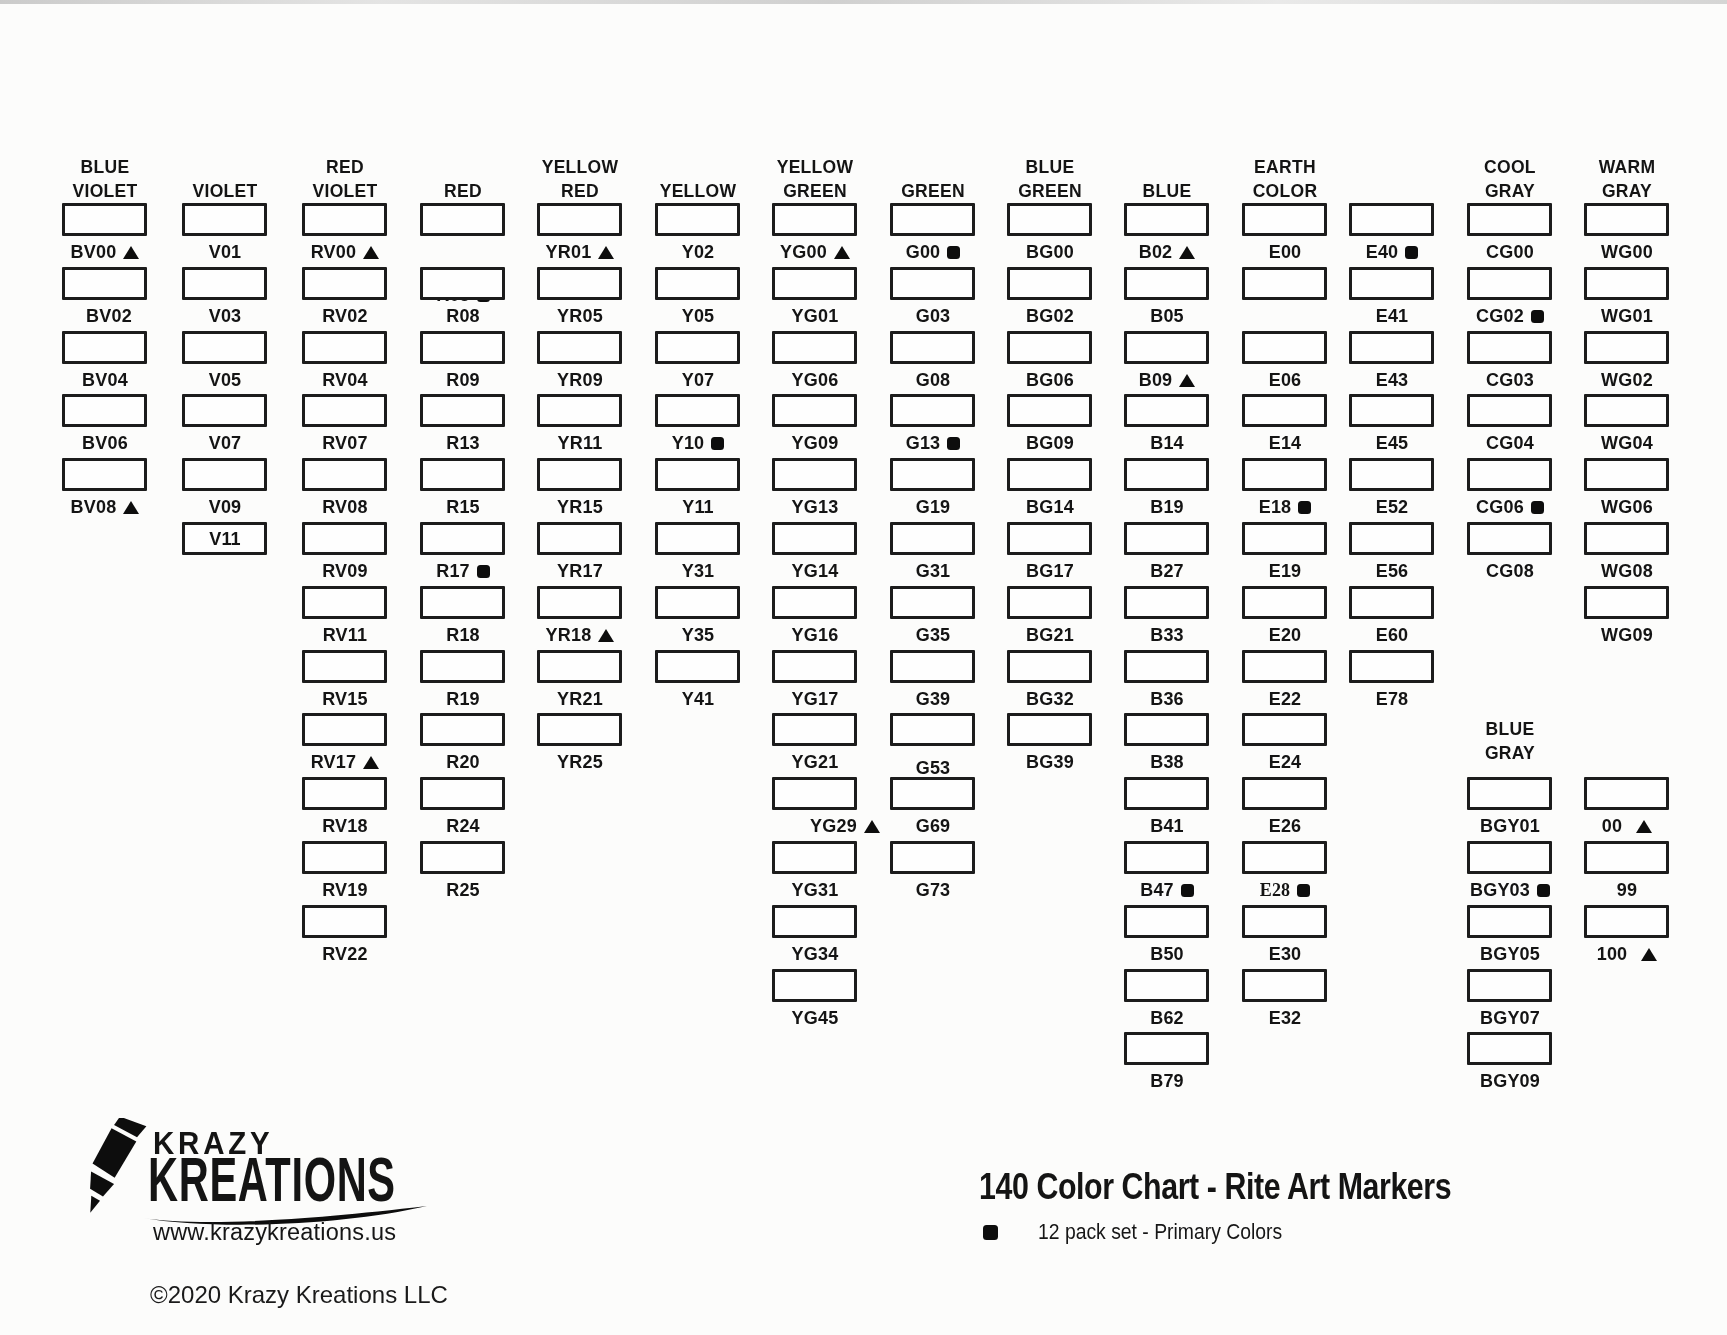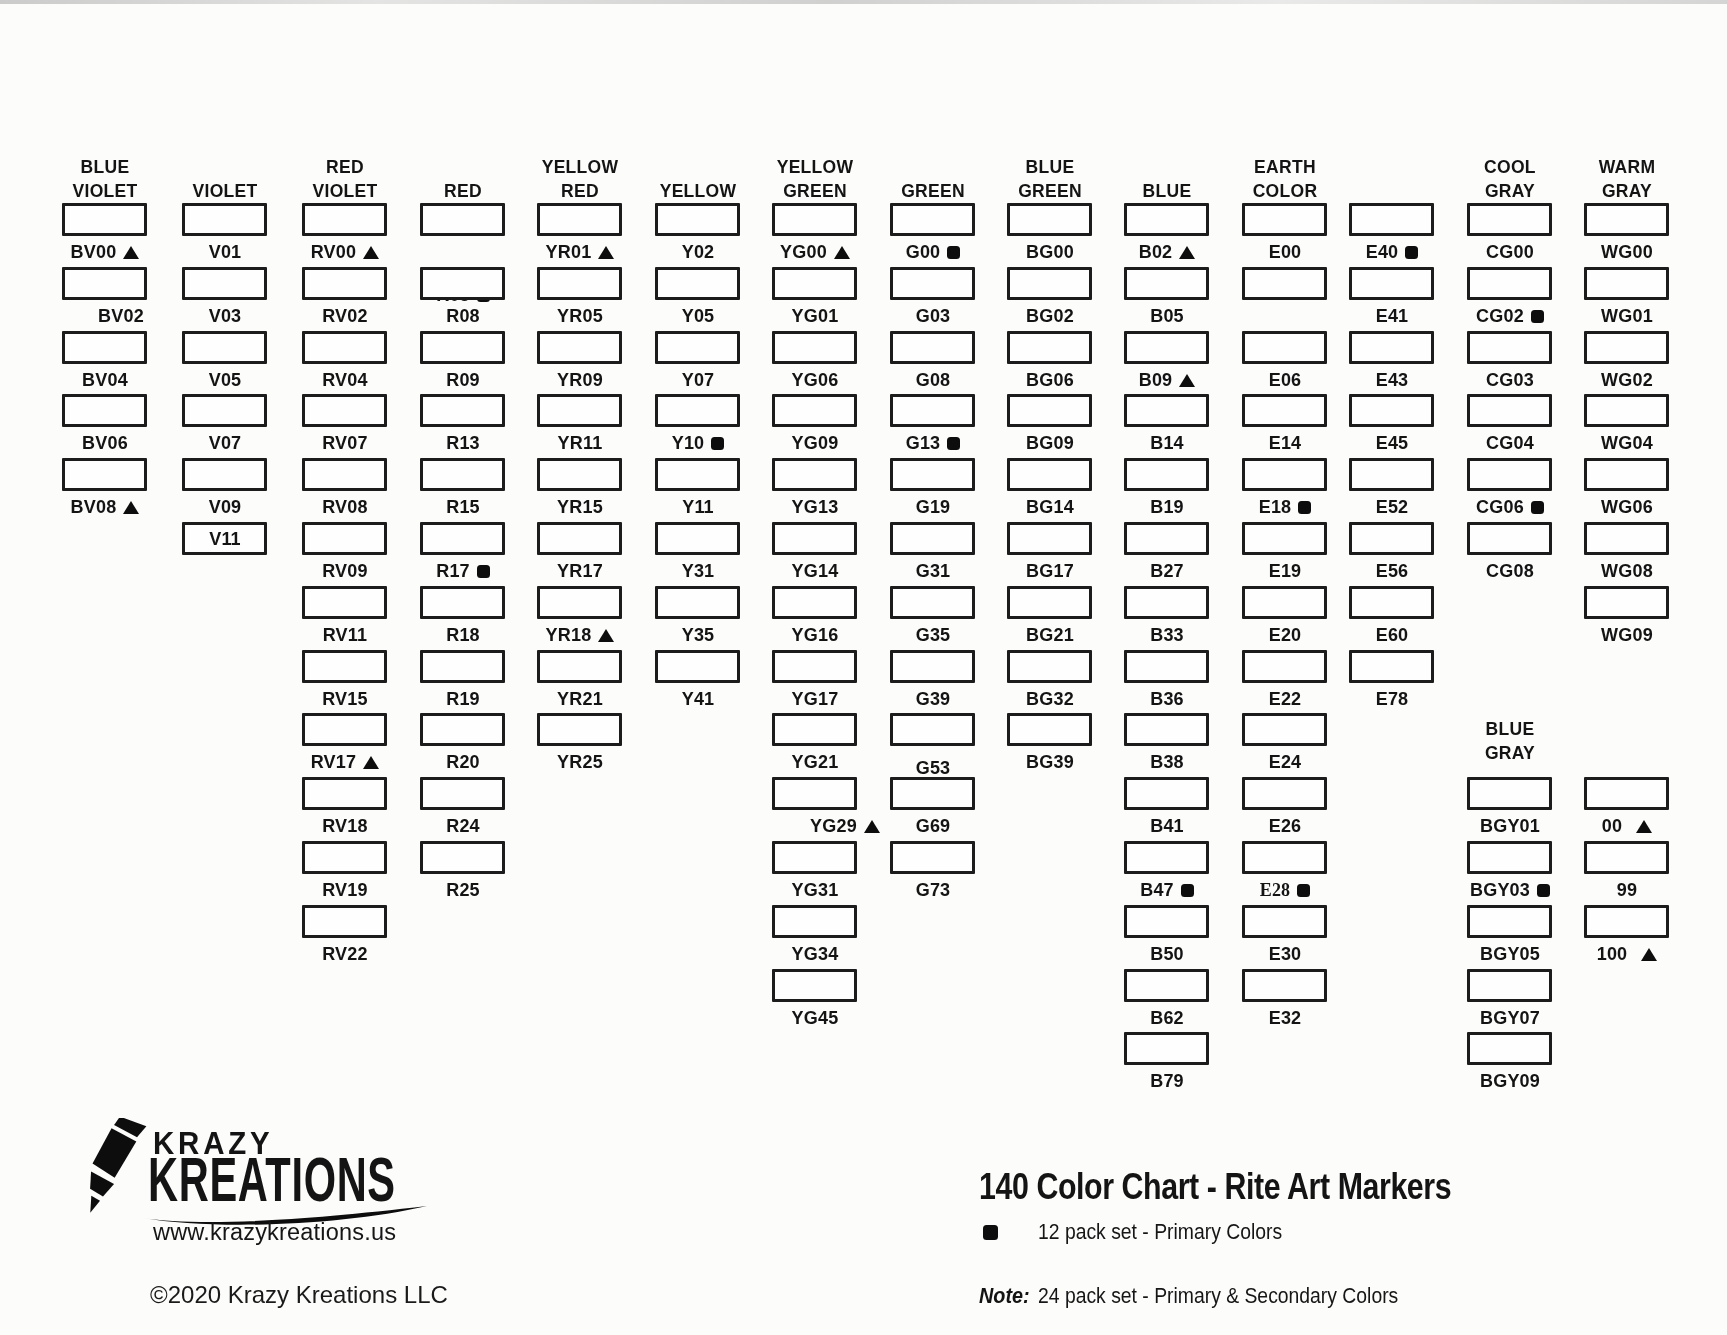--- a/index.html
+++ b/index.html
@@ -94,21 +94,21 @@
       <div class="col-header" style="left: 40px; top: 155px;">
         <div class="col-header-line">BLUE</div>
         <div class="col-header-line">VIOLET</div>
       </div>
       <div class="swatch-box" style="left: 62px; top: 203px;"></div>
       <div class="swatch-label" style="left: 40px; top: 240px;">
         <span>BV00</span>
         <div class="mark-triangle"></div>
       </div>
       <div class="swatch-box" style="left: 62px; top: 267px;"></div>
-      <div class="swatch-label" style="left: 56px; top: 304px; align-items: center;">
+      <div class="swatch-label" style="left: 44px; top: 304px; align-items: center;">
         <span>BV02</span>
       </div>
       <div class="swatch-box" style="left: 62px; top: 331px;"></div>
       <div class="swatch-label" style="left: 40px; top: 368px;">
         <span>BV04</span>
       </div>
       <div class="swatch-box" style="left: 62px; top: 394px;"></div>
       <div class="swatch-label" style="left: 40px; top: 431px;">
         <span>BV06</span>
       </div>
@@ -754,19 +754,13 @@
   <div id="logo-copyright">©2020 Krazy Kreations LLC</div>
 
   <div id="chart-title">140 Color Chart - Rite Art Markers</div>
 
   <div class="legend-row" style="top:1219px;">
     <div class="legend-icon-cell">
       <div class="legend-square"></div>
     </div>
     <div class="legend-text">12 pack set - Primary Colors</div>
   </div>
-  <div class="legend-row" style="top:1283px;">
-    <div class="legend-icon-cell">
-      <div class="legend-note-label">Note:</div>
-    </div>
-    <div class="legend-text">24 pack set - Primary &amp; Secondary Colors</div>
-  </div>
 </div>
 
 </body></html>

